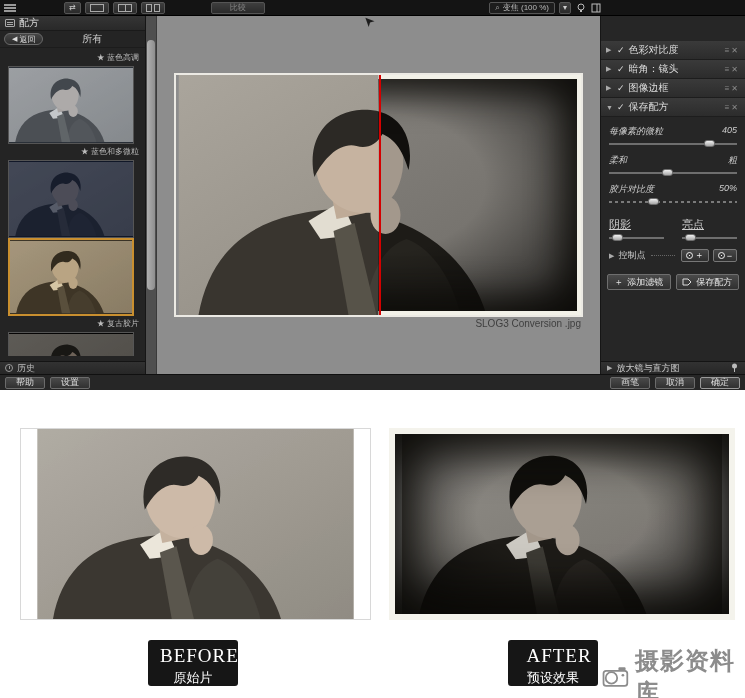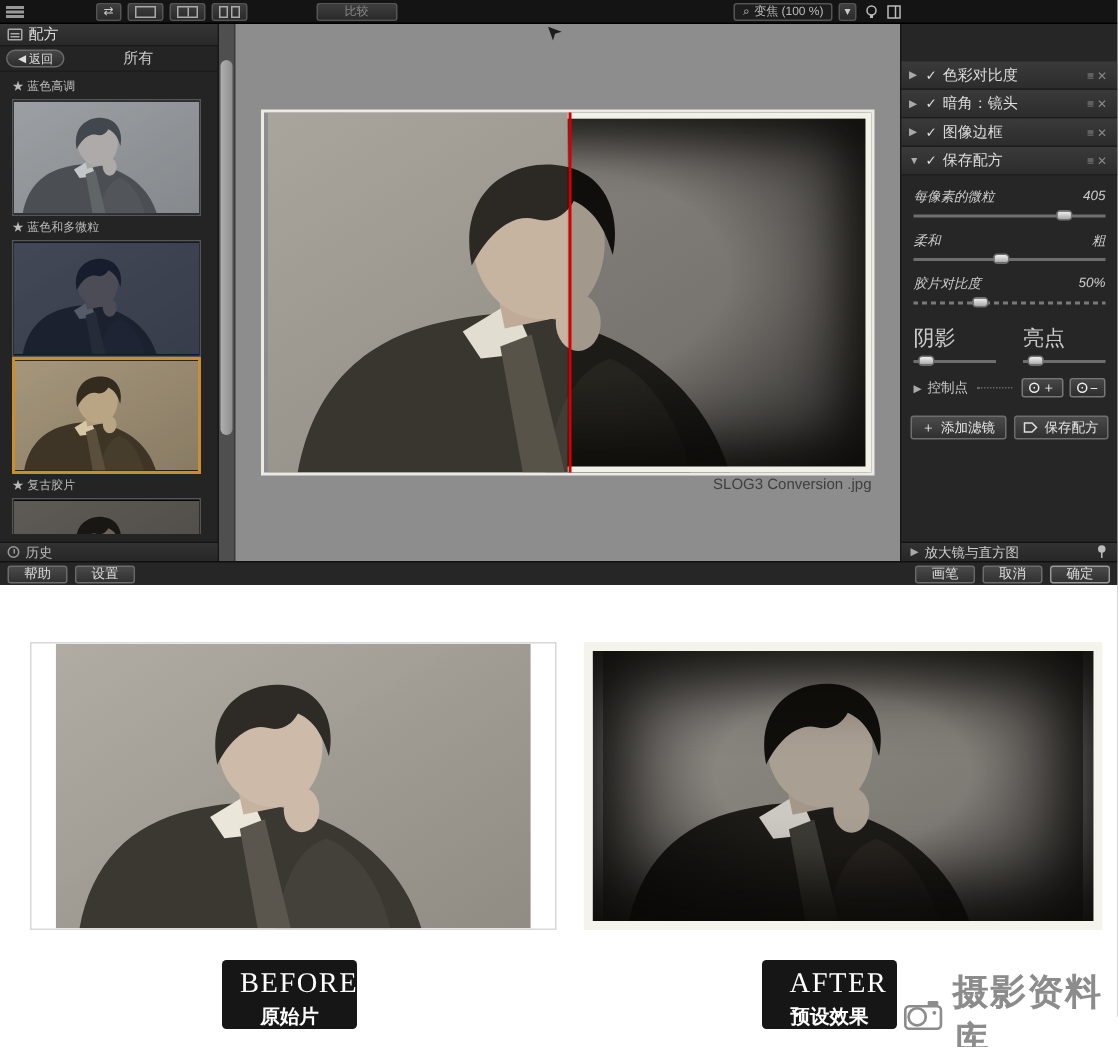--- a/index.html
+++ b/index.html
@@ -26,21 +26,21 @@
 
   
   .sidebar { position:absolute; left:0; top:16px; width:146px; height:358px; background:#242424; border-right:1px solid #161616; display:flex; flex-direction:column; }
   .side-header { height:15px; background:linear-gradient(#353535,#292929); border-bottom:1px solid #1a1a1a; display:flex; align-items:center; gap:4px; padding:0 5px; color:#ddd; font-size:10px; }
   .recipe-icon { width:10px; height:8px; border:1px solid #aaa; border-radius:1px; position:relative; }
   .recipe-icon::after { content:""; position:absolute; left:1px; top:2px; width:6px; height:1px; background:#aaa; box-shadow:0 2px 0 #aaa; }
   .side-toolbar { height:17px; display:flex; align-items:center; padding:0 4px; border-bottom:1px solid #1c1c1c; }
   .back-btn { display:flex; align-items:center; gap:2px; background:linear-gradient(#464646,#2d2d2d); border:1px solid #6a6a6a; border-radius:8px; color:#ddd; font-size:8px; padding:0 7px; height:12px; }
   .all-label { flex:1; text-align:center; color:#ccc; font-size:10px; }
   .preset-list { flex:1; overflow:hidden; padding:2px 6px 0 8px; }
-  .plabel { color:#bbb; font-size:8px; text-align:left; padding:2px 0 3px; white-space:nowrap; overflow:hidden; }
+  .plabel { color:#bbb; font-size:8px; text-align:right; padding:2px 0 3px; white-space:nowrap; overflow:hidden; }
   .thumb { position:relative; width:126px; height:78px; border:1px solid #555; background:#000; overflow:hidden; }
   .thumb.sel { border:2px solid #c98f2f; }
   .pimg { width:100%; height:100%; display:block; }
   .tint { position:absolute; inset:0; }
   .t1 .pimg { filter:grayscale(.35) brightness(1.02); }
   .t1 .tint { background:rgba(118,138,164,.30); }
   .t2 .pimg { filter:brightness(.52) contrast(1.08); }
   .t2 .tint { background:rgba(36,56,100,.38); }
   .t3 .pimg { filter:sepia(.45) brightness(.88) contrast(1.05); }
   .t3 .tint { background:rgba(122,92,42,.14); }
@@ -75,21 +75,21 @@
   .sec .chk { color:#ddd; font-size:9px; }
   .sec .sec-icons { margin-left:auto; color:#8a8a8a; font-size:8px; letter-spacing:2px; }
   .grain-body { padding:8px 8px 0; }
   .slider-row { margin-bottom:9px; }
   .slider-labels { display:flex; justify-content:space-between; color:#ccc; font-size:9px; margin-bottom:5px;font-style:italic; }
   .track { position:relative; height:2px; background:#6e6e6e; }
   .track.dotted { background:repeating-linear-gradient(90deg,#7a7a7a 0 3px, transparent 3px 6px); }
   .sthumb { position:absolute; top:-3px; width:11px; height:7px; margin-left:-5px; background:linear-gradient(#f0f0f0,#a8a8a8); border:1px solid #6f6f6f; border-radius:3px; }
   .duo { display:flex; gap:18px; margin:14px 0 10px; }
   .mini { width:56px; }
-  .mini .mlabel { color:#ccc; font-size:14px; margin-bottom:5px; }
+  .mini .mlabel { color:#ccc; font-size:11px; margin-bottom:5px;text-decoration:underline; }
   .cp-row { display:flex; align-items:center; gap:4px; margin:10px 0 12px; color:#ccc; font-size:9px; }
   .cp-row .tri { color:#aaa; font-size:7px; }
   .cp-lead { flex:1; border-bottom:1px dotted #666; height:1px; margin:0 2px; }
   .cp-btn { display:flex; align-items:center; gap:2px; background:linear-gradient(#474747,#2e2e2e); border:1px solid #777; border-radius:2px; height:13px; padding:0 4px; color:#eee; font-size:9px; }
   .cp-dot { width:7px; height:7px; border:1px solid #eee; border-radius:50%; position:relative; }
   .cp-dot::after { content:""; position:absolute; left:2px; top:2px; width:1px; height:1px; background:#eee; }
   .rp-buttons { display:flex; gap:5px; padding:0 6px; }
   .rp-btn { flex:1; display:flex; align-items:center; justify-content:center; gap:4px; background:linear-gradient(#4a4a4a,#303030); border:1px solid #6e6e6e; border-radius:2px; height:16px; color:#e5e5e5; font-size:9px; }
   .loupe-bar { margin-top:auto; height:13px; background:linear-gradient(#323232,#272727); border-top:1px solid #141414; display:flex; align-items:center; gap:4px; padding:0 6px; color:#ccc; font-size:9px; }
   .loupe-bar .tri { color:#aaa; font-size:7px; }
@@ -106,21 +106,21 @@
   .photos { position:absolute; left:20px; top:38px; right:10px; display:flex; gap:18px; }
   .photo { position:relative; height:192px; overflow:hidden; }
   .photo-before { width:351px; border:1px solid #d8d8d8; }
   .photo-before .pimg { filter:brightness(1.04) saturate(.92); }
   .photo-after { width:346px; }
   .photo-after .pimg { filter:brightness(.85) contrast(1.22) saturate(.58); }
   .film-frame-big { position:absolute; inset:0; border:6px solid #f4f3ec; box-shadow:inset 0 0 44px 18px rgba(12,11,8,.9);
     background:radial-gradient(ellipse at 50% 45%, rgba(0,0,0,0) 36%, rgba(0,0,0,.5) 74%, rgba(0,0,0,.85) 100%); }
   .badge { position:absolute; top:250px; width:90px; height:46px; background:#161616; border-radius:3px; color:#fff; text-align:center; padding-top:5px; }
   .badge .btitle { font-family:"Liberation Serif",serif; font-size:19px; letter-spacing:1px;padding-left:12px; }
-  .badge .bsub { font-size:13px; margin-top:2px;font-weight:bold; }
+  .badge .bsub { font-size:13px; margin-top:2px; }
   .badge-before { left:148px; }
   .badge-after { left:508px; }
   .watermark { position:absolute; left:600px; top:255px; display:flex; align-items:center; gap:5px; color:#8c8c8c; }
   .wm-text { font-size:24px; font-weight:bold; letter-spacing:1px; }
 </style>
 </head>
 <body>
 
 <svg style="position:absolute;width:0;height:0" aria-hidden="true">
   <defs>

